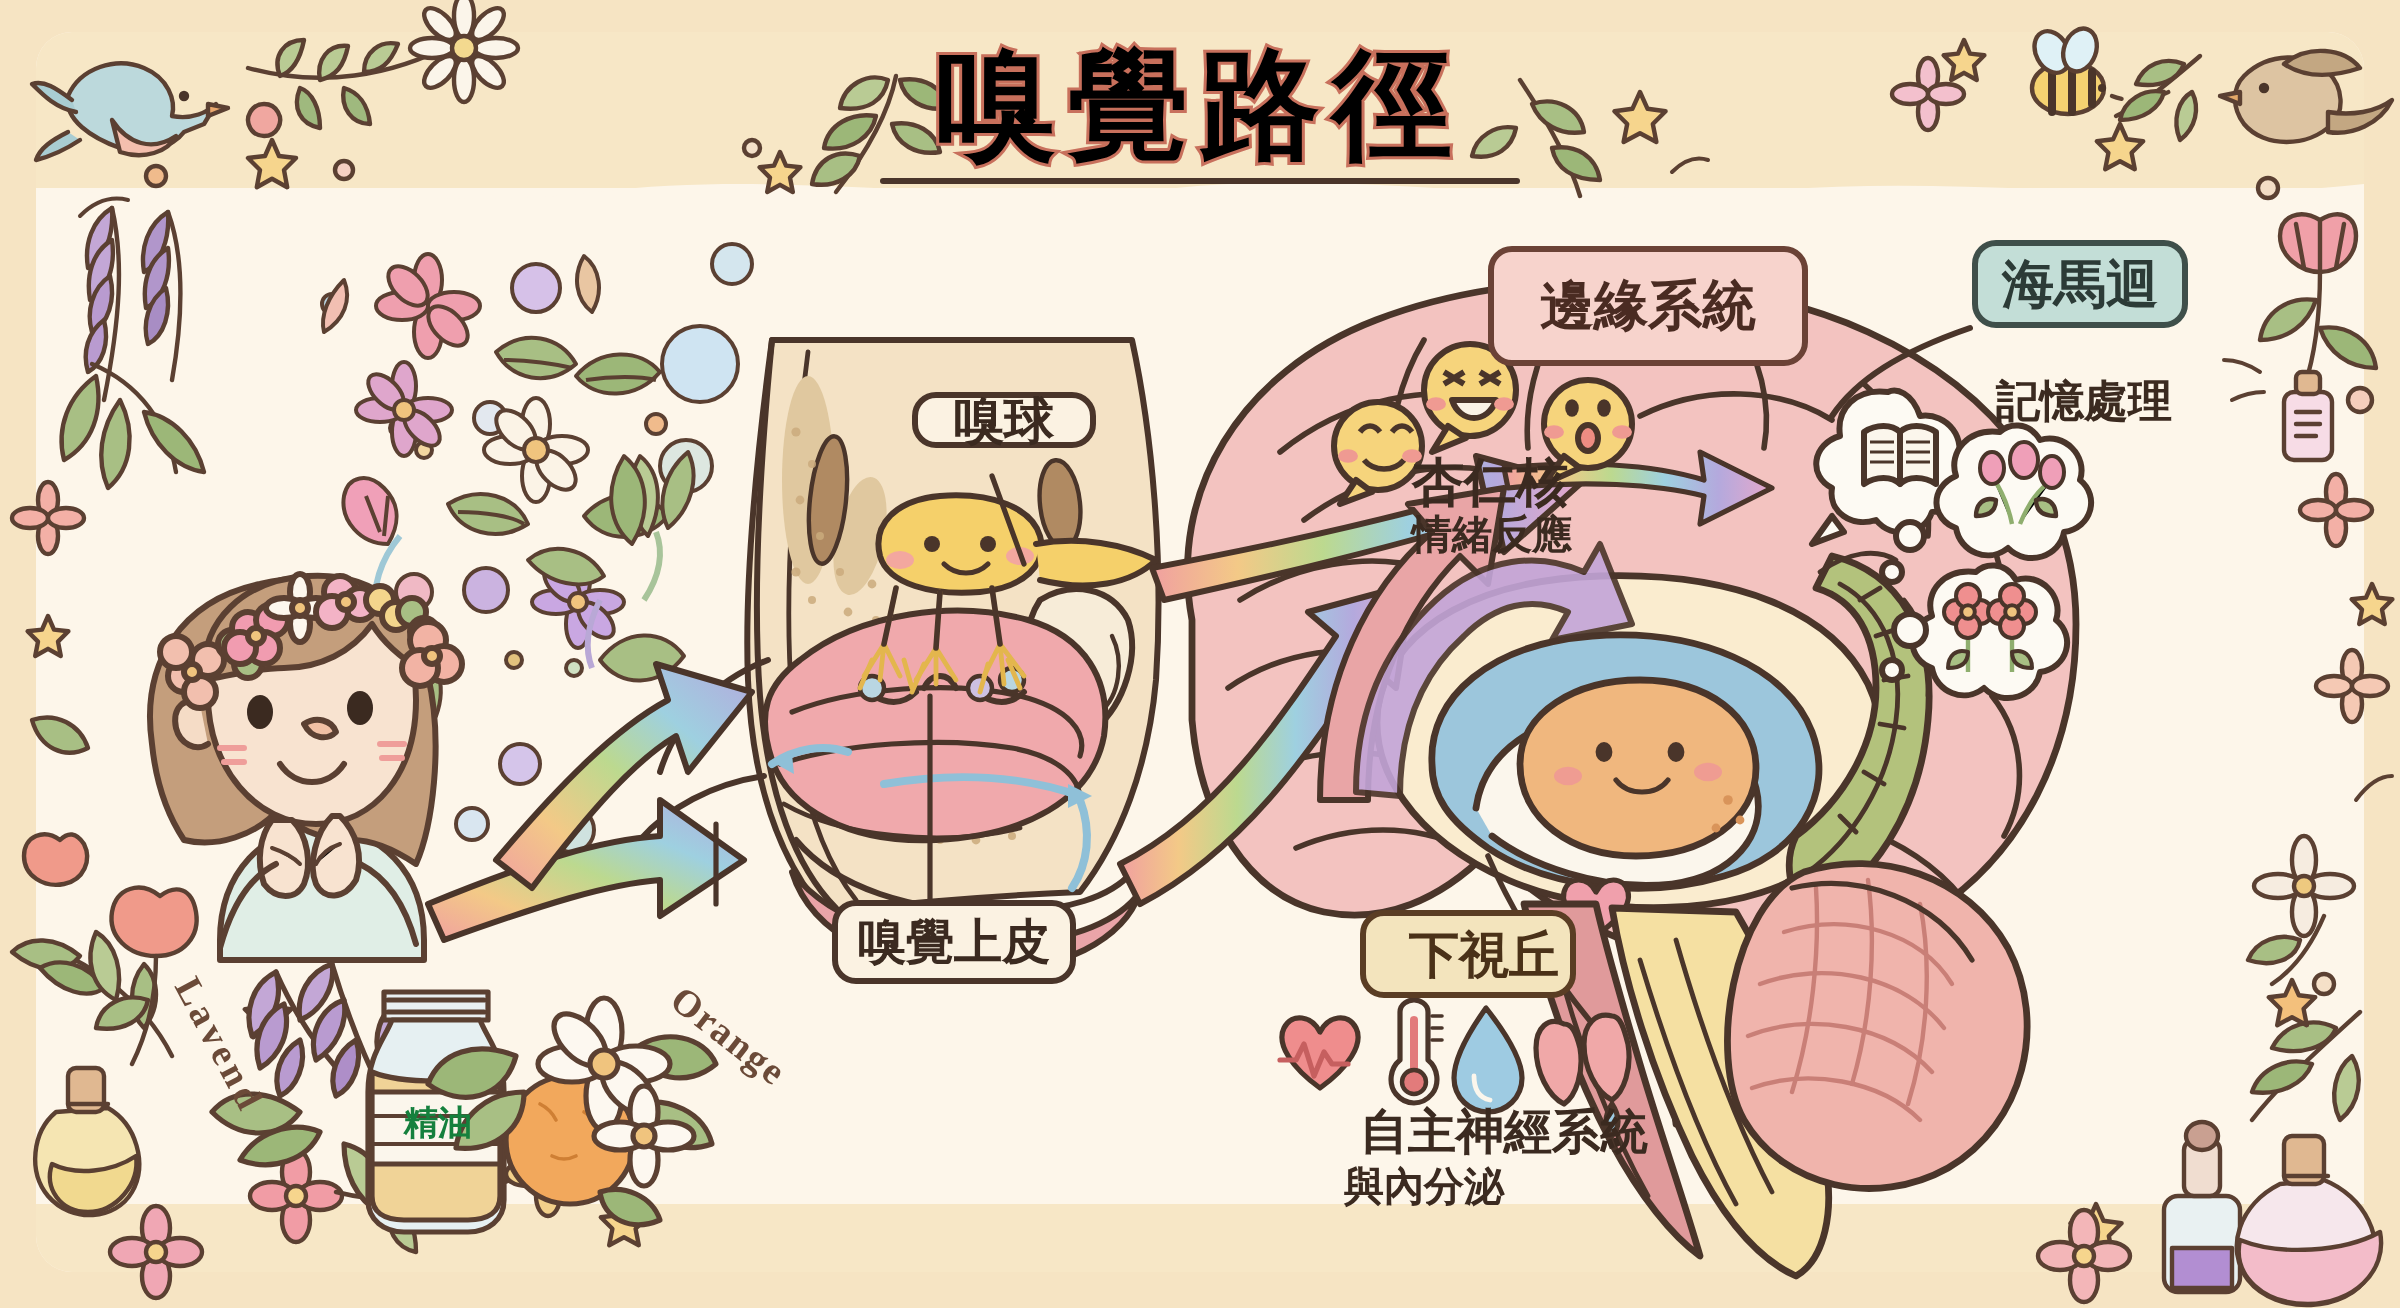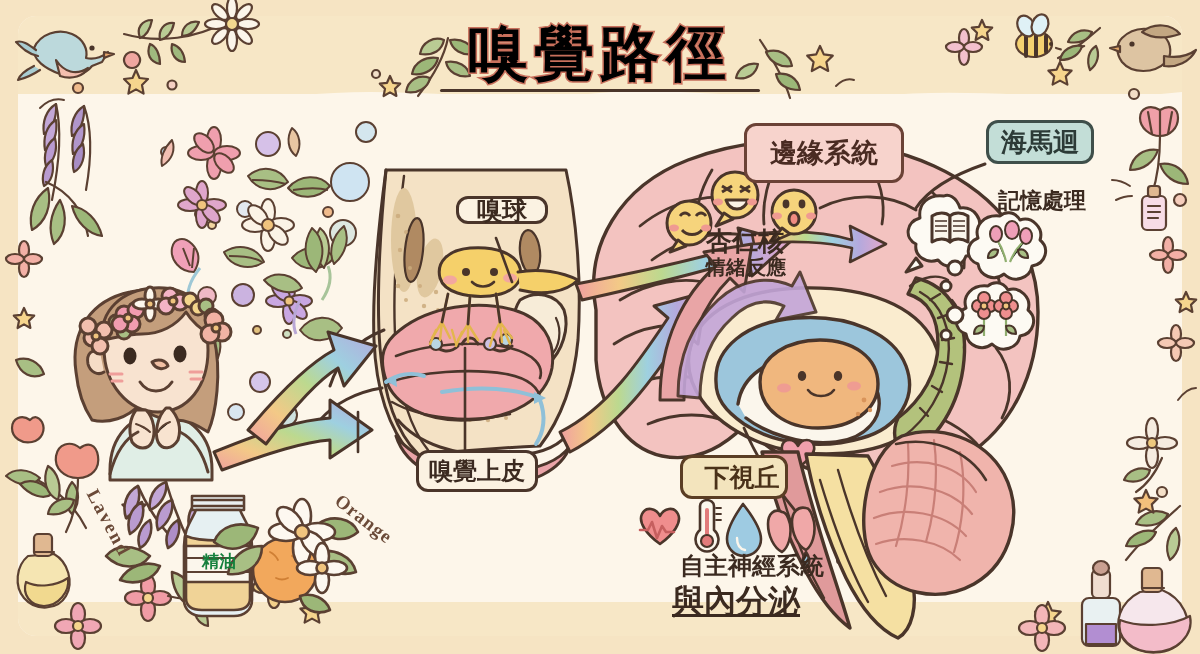--- a/index.html
+++ b/index.html
@@ -1013,15 +1013,15 @@
   <div class="sub-label" style="left:998px; top:170px; font-size:22px;margin-top:16px;">記憶處理</div>
 
   <div class="sub-label" style="left:706px; top:224px; font-size:26px;">杏仁核</div>
 
   <div class="sub-label" style="left:706px; top:254px; font-size:20px;">情緒反應</div>
 
   <div class="chip tan" style="left:680px; top:455px; width:108px; height:44px; font-size:25px;">下視丘</div>
 
   <div class="sub-label" style="left:652px; top:550px; font-size:24px;margin-left:28px;">自主神經系統</div>
 
-  <div class="sub-label" style="left:672px; top:580px; font-size:32px;text-decoration:underline;">與內分泌</div>
+  <div class="sub-label" style="left:672px; top:580px; font-size:20px;">與內分泌</div>
 
 </div>
 
 </body></html>

